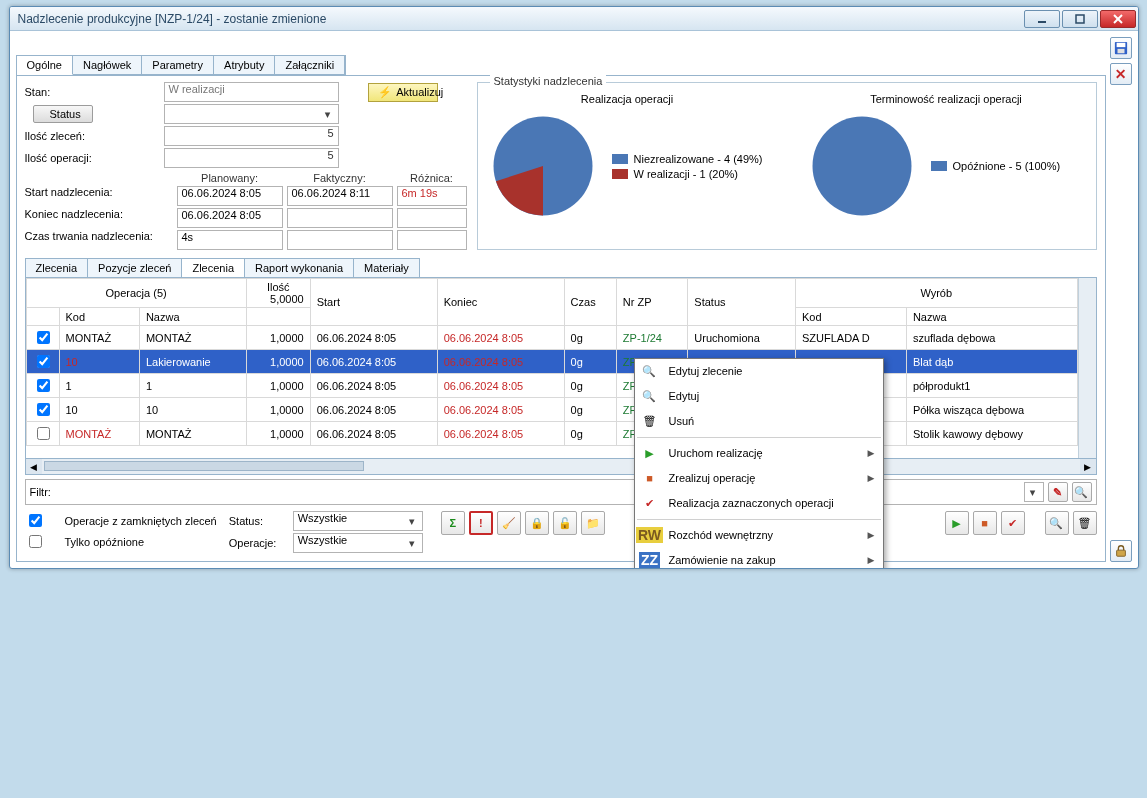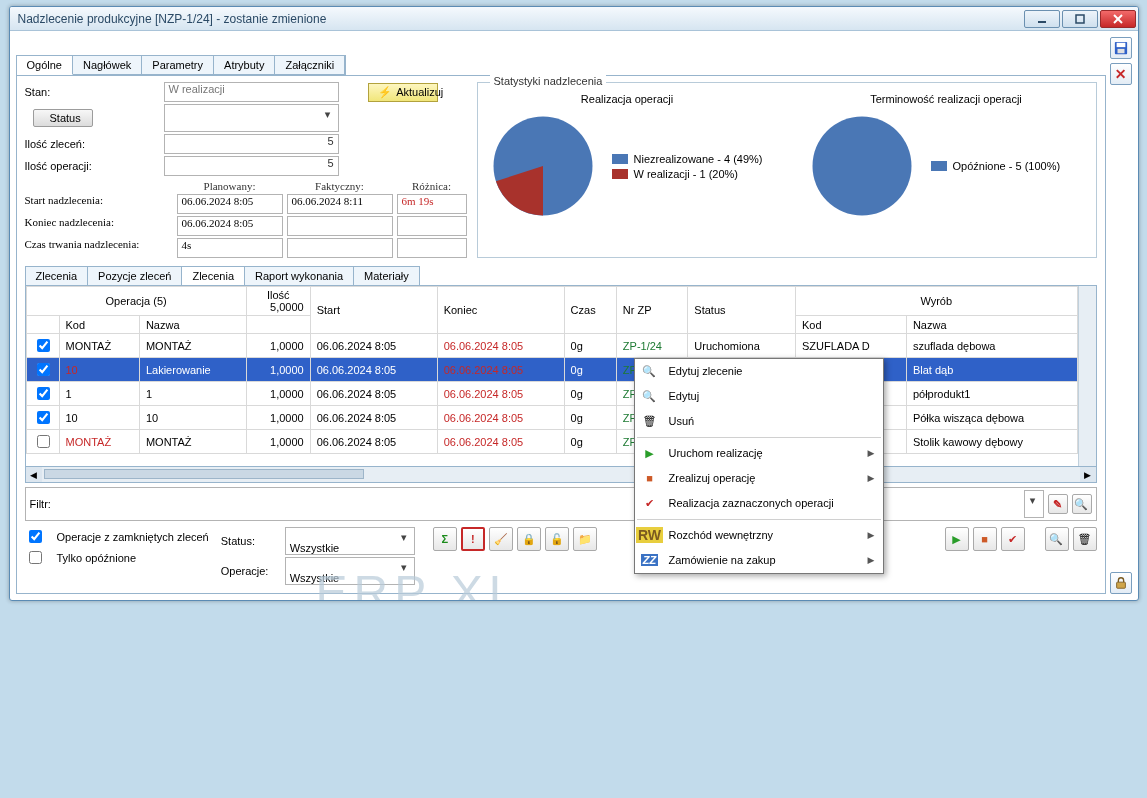--- a/index.html
+++ b/index.html
@@ -88,22 +88,22 @@
   background:#fff;
   border:1px solid #b3b3b3;
   height:20px;
   padding:0 4px;
   color:#6a6a6a;
   width: 175px;
 }
 .select {
   background:#fff;
   border:1px solid #b3b3b3;
-  height:28px;
-  display:flex; align-items:flex-end; padding:0 4px;
+  height:20px;
+  display:flex; align-items:flex-start; padding:0 4px;
   position:relative;
   width:175px;
 }
 .select::after {
   content:"▾";
   position:absolute; right:2px; top:1px;
   width:16px; height:16px;
   display:flex; align-items:center; justify-content:center;
   color:#444;
 }
@@ -210,21 +210,21 @@
   width:20px;height:20px;
   border:1px solid #a9a9a9;
   background:linear-gradient(#fff,#e7e7e7);
   display:flex;align-items:center;justify-content:center;
   border-radius:2px;
 }
 
 
 .bottom-row { display:flex; margin-top:6px; gap:12px; align-items:flex-start; }
 .bottom-left { display:flex; flex-direction:column; gap:2px; }
-.chk-row { display:flex; align-items:center; gap:12px; }
+.chk-row { display:flex; align-items:center; gap:20px; }
 .bottom-mid { display:grid; grid-template-columns:60px 130px; gap:2px 4px; align-items:center; }
 .bottom-mid .select { width:130px; }
 .toolbar-row { display:flex; gap:4px; align-items:center; margin-left:6px; }
 .tb-btn {
   width:24px;height:24px;
   border:1px solid #a9a9a9;
   background:linear-gradient(#fff,#e7e7e7);
   display:flex;align-items:center;justify-content:center;
   border-radius:2px;
 }
@@ -325,21 +325,21 @@
               <div class="select"></div>
               <div></div>
               <label>Ilość zleceń:</label>
               <div class="inp" style="text-align:right;color:#333;">5</div>
               <div></div>
               <label>Ilość operacji:</label>
               <div class="inp" style="text-align:right;color:#333;">5</div>
               <div></div>
             </div>
 
-            <div class="plan-table" style="grid-template-columns:148px 106px 106px 70px;font-family:Liberation Serif, serif;">
+            <div class="plan-table" style="grid-template-columns:148px 106px 106px 70px;">
               <div></div>
               <div class="plan-header">Planowany:</div>
               <div class="plan-header">Faktyczny:</div>
               <div class="plan-header">Różnica:</div>
 
               <label>Start nadzlecenia:</label>
               <div class="plan-input">06.06.2024 8:05</div>
               <div class="plan-input">06.06.2024 8:11</div>
               <div class="plan-input diff">6m 19s</div>
 
@@ -631,21 +631,21 @@
           <div class="ctx-sep"></div>
           <div class="ctx-item">
             <span class="icon-col">
               <span style="background:#e8ce3e;color:#7a5a20;font-size:14px;padding:0 2px;font-weight:bold;">RW</span>
             </span>
             <span class="label-col">Rozchód wewnętrzny</span>
             <span class="sub-arrow">▶</span>
           </div>
           <div class="ctx-item">
             <span class="icon-col">
-              <span style="background:#3a72c4;color:#fff;font-size:11px;padding:0 2px;font-weight:bold;font-style:italic;">ZZ</span>
+              <span style="background:#3a72c4;color:#fff;font-size:14px;padding:0 2px;font-weight:bold;">ZZ</span>
             </span>
             <span class="label-col">Zamówienie na zakup</span>
             <span class="sub-arrow">▶</span>
           </div>
         </div>
 
     </div>
 
     <div class="side-col">
       <div class="side-btn save">

